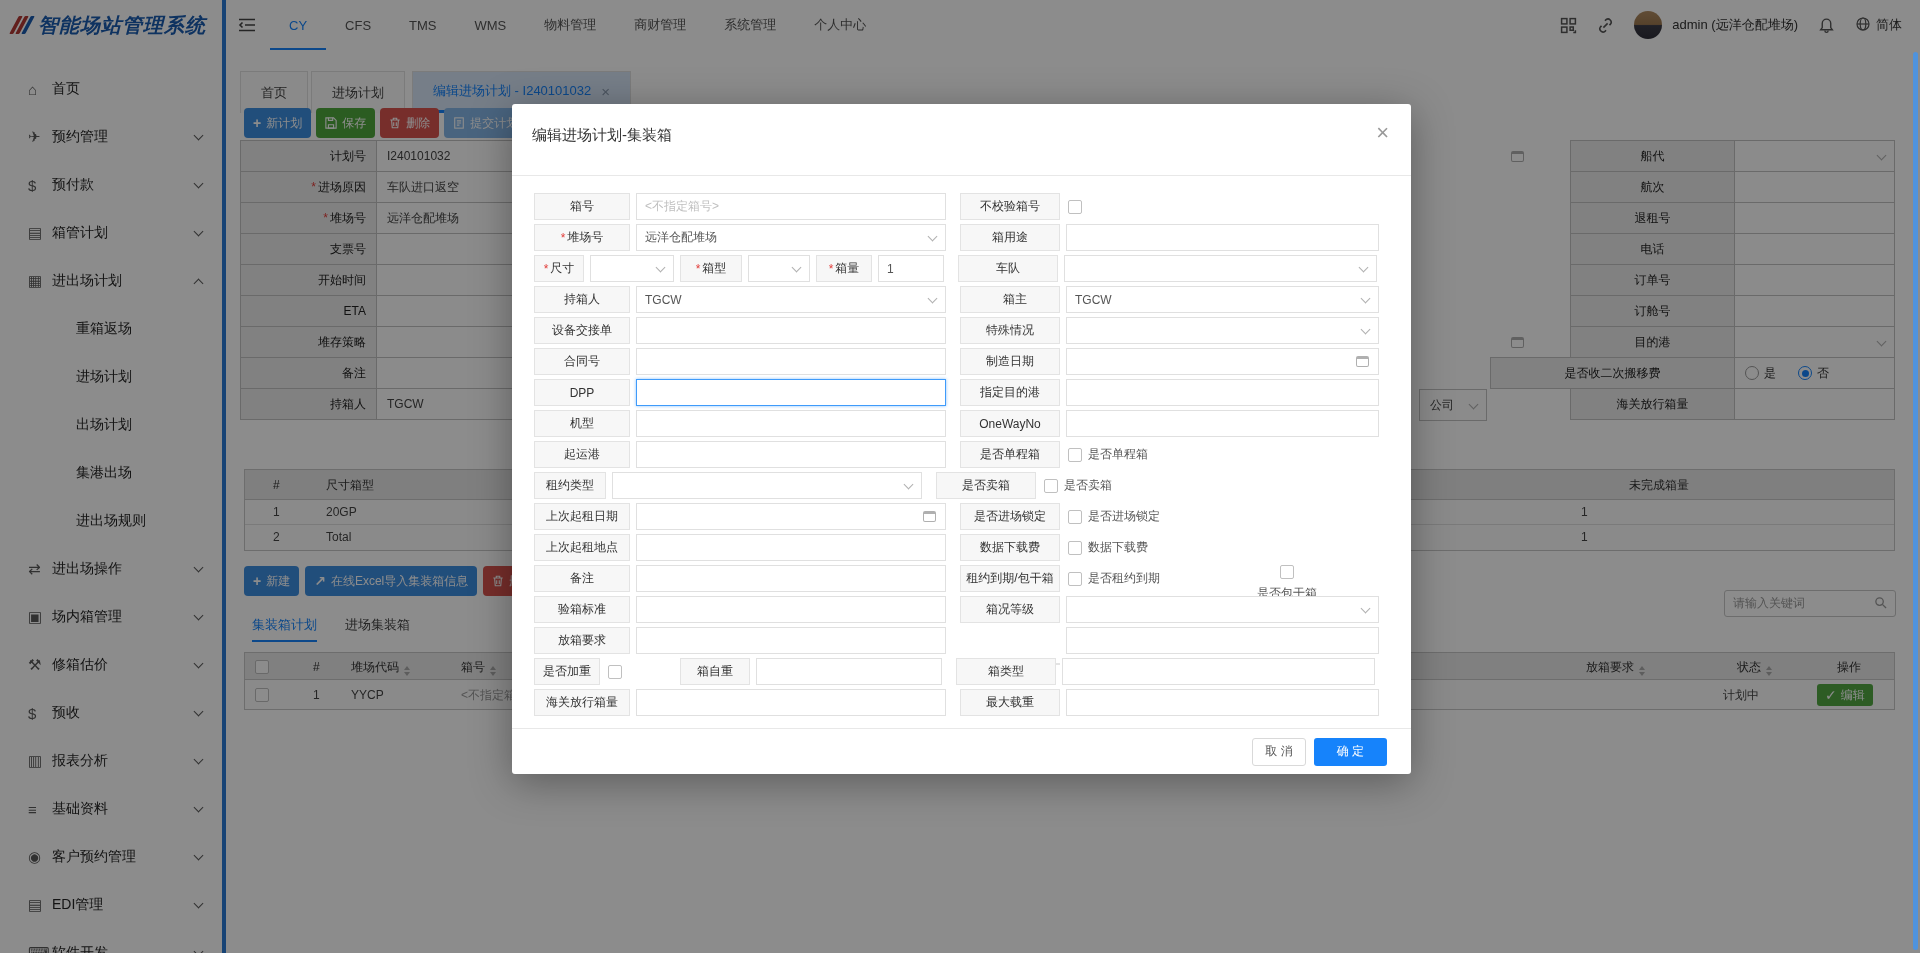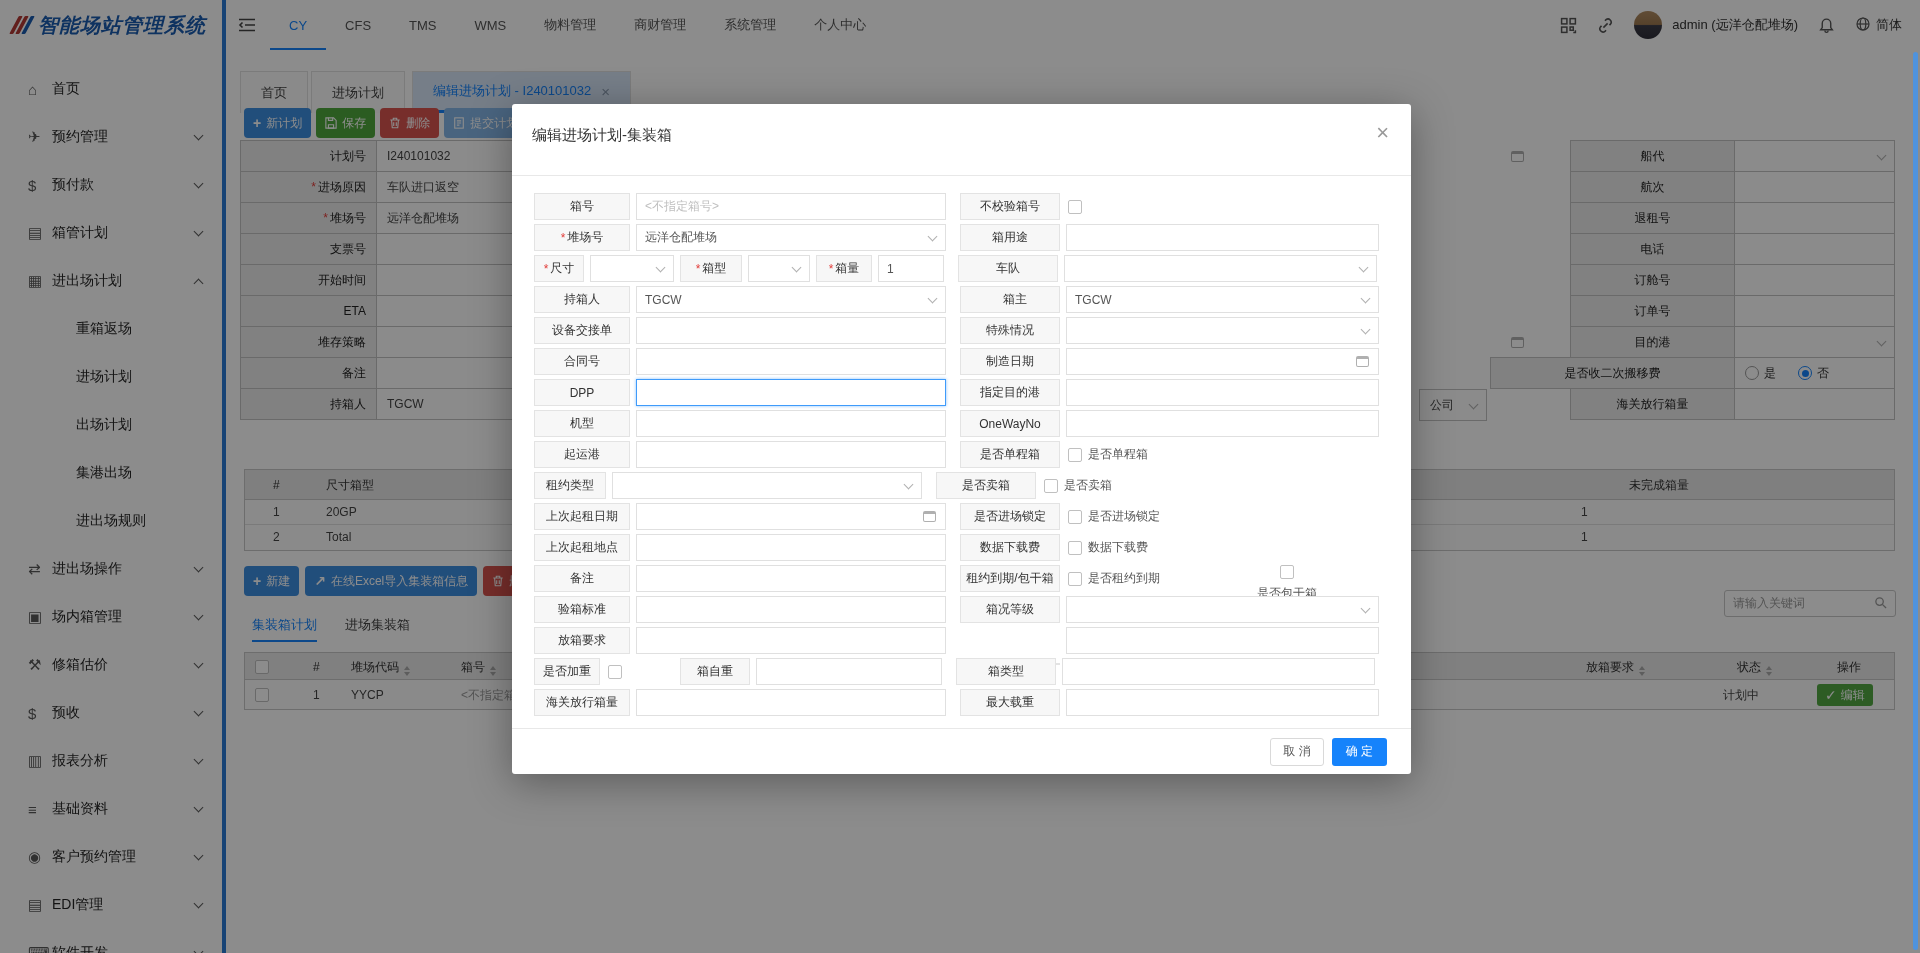--- a/index.html
+++ b/index.html
@@ -130,21 +130,21 @@
   .m-field .ph{color:#bfbfbf;white-space:nowrap}
   .m-field.focus{border-color:#3f9bfa;box-shadow:0 0 3px rgba(63,155,250,.6)}
   .m-field .chev{top:8px}
   .fld-cal{position:absolute;right:9px;top:7px}
   .mid-split{width:14px;flex:none}
   .m-check{display:flex;align-items:center;gap:6px;font-size:12px;color:#555;flex:none;padding-left:2px}
   .mfoot{position:absolute;left:0;right:0;bottom:0;height:46px;border-top:1px solid #e8e8e8;display:flex;
          align-items:center;justify-content:flex-end;gap:8px;padding-right:24px}
   .btn-cancel{height:28px;padding:0 12px;border:1px solid #d9d9d9;background:#fff;border-radius:3px;
               font-size:12px;color:#555;cursor:pointer;font-family:inherit}
-  .btn-ok{height:28px;padding:0 14px;border:none;background:#1683fb;border-radius:3px;font-size:12px;
+  .btn-ok{height:28px;padding:0 23px;border:none;background:#1683fb;border-radius:3px;font-size:12px;
           color:#fff;cursor:pointer;font-family:inherit}
 </style>
 </head>
 <body>
 
 <div class="app">
 
   <header class="topbar">
     <div class="logo">
       <span class="logo-mark">
@@ -417,27 +417,27 @@
         <div class="bgfield rfld"></div>
       </div>
       <div class="bgrow">
         <div class="bglabel rlab">
           <span>电话</span>
         </div>
         <div class="bgfield rfld"></div>
       </div>
       <div class="bgrow">
         <div class="bglabel rlab">
+          <span>订单号</span>
+        </div>
+        <div class="bgfield rfld"></div>
+      </div>
+      <div class="bgrow">
+        <div class="bglabel rlab">
           <span>订舱号</span>
-        </div>
-        <div class="bgfield rfld"></div>
-      </div>
-      <div class="bgrow">
-        <div class="bglabel rlab">
-          <span>订单号</span>
         </div>
         <div class="bgfield rfld"></div>
       </div>
       <div class="bgrow">
         <div class="bglabel rlab">
           <span>目的港</span>
         </div>
         <div class="bgfield rfld">
           <span class="chev"></span>
         </div>

